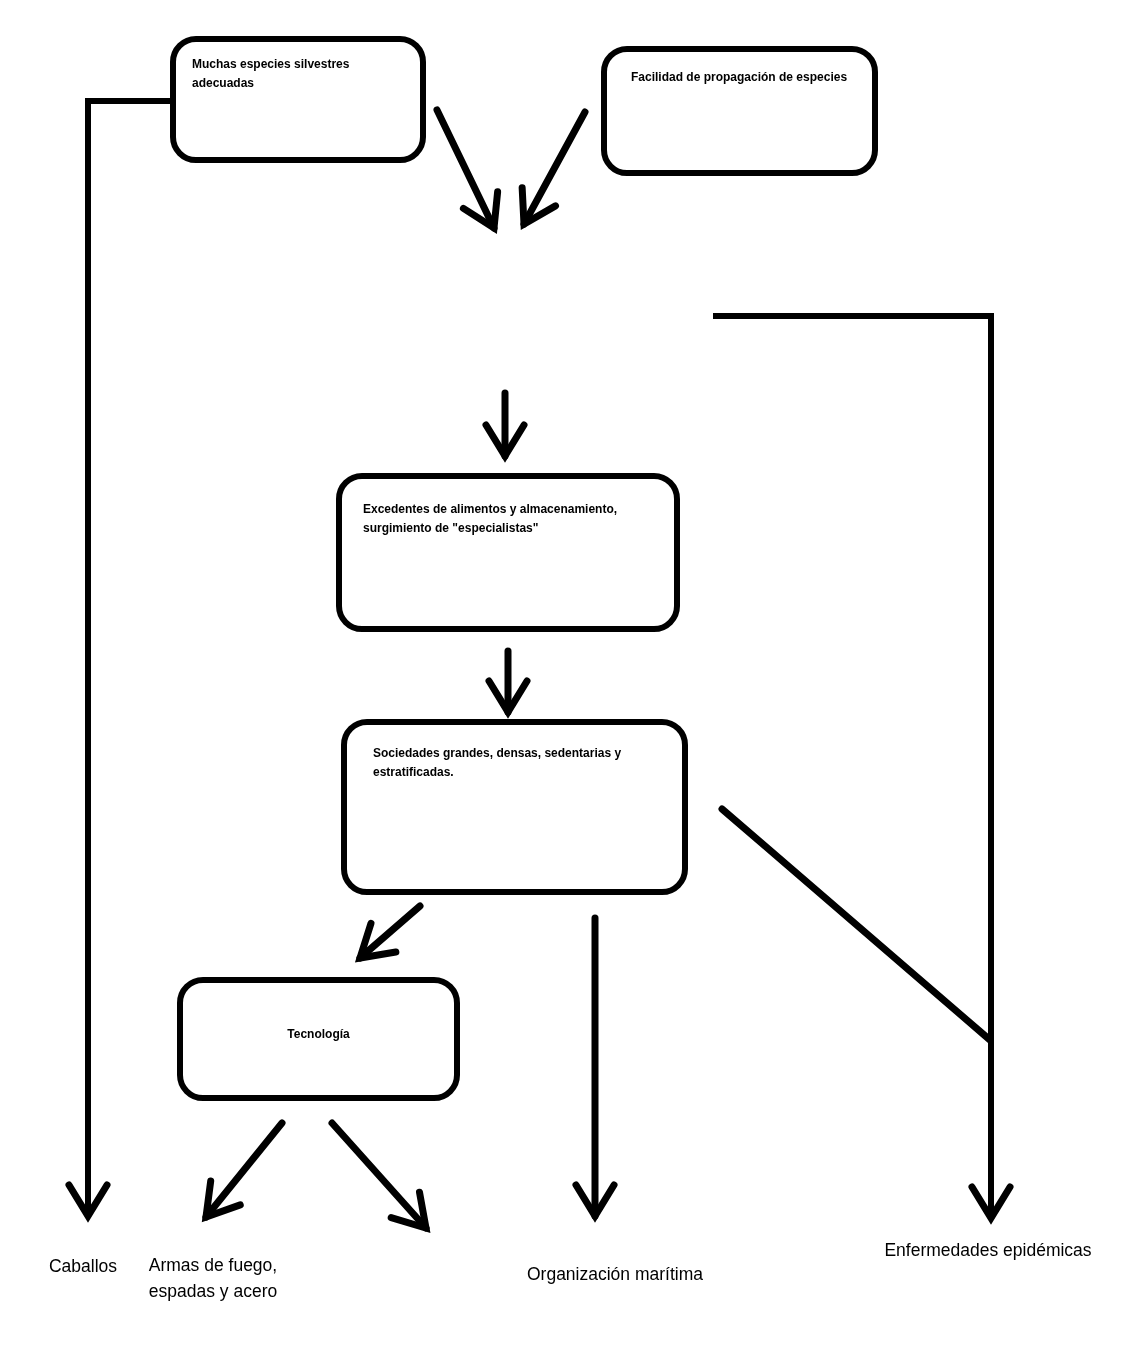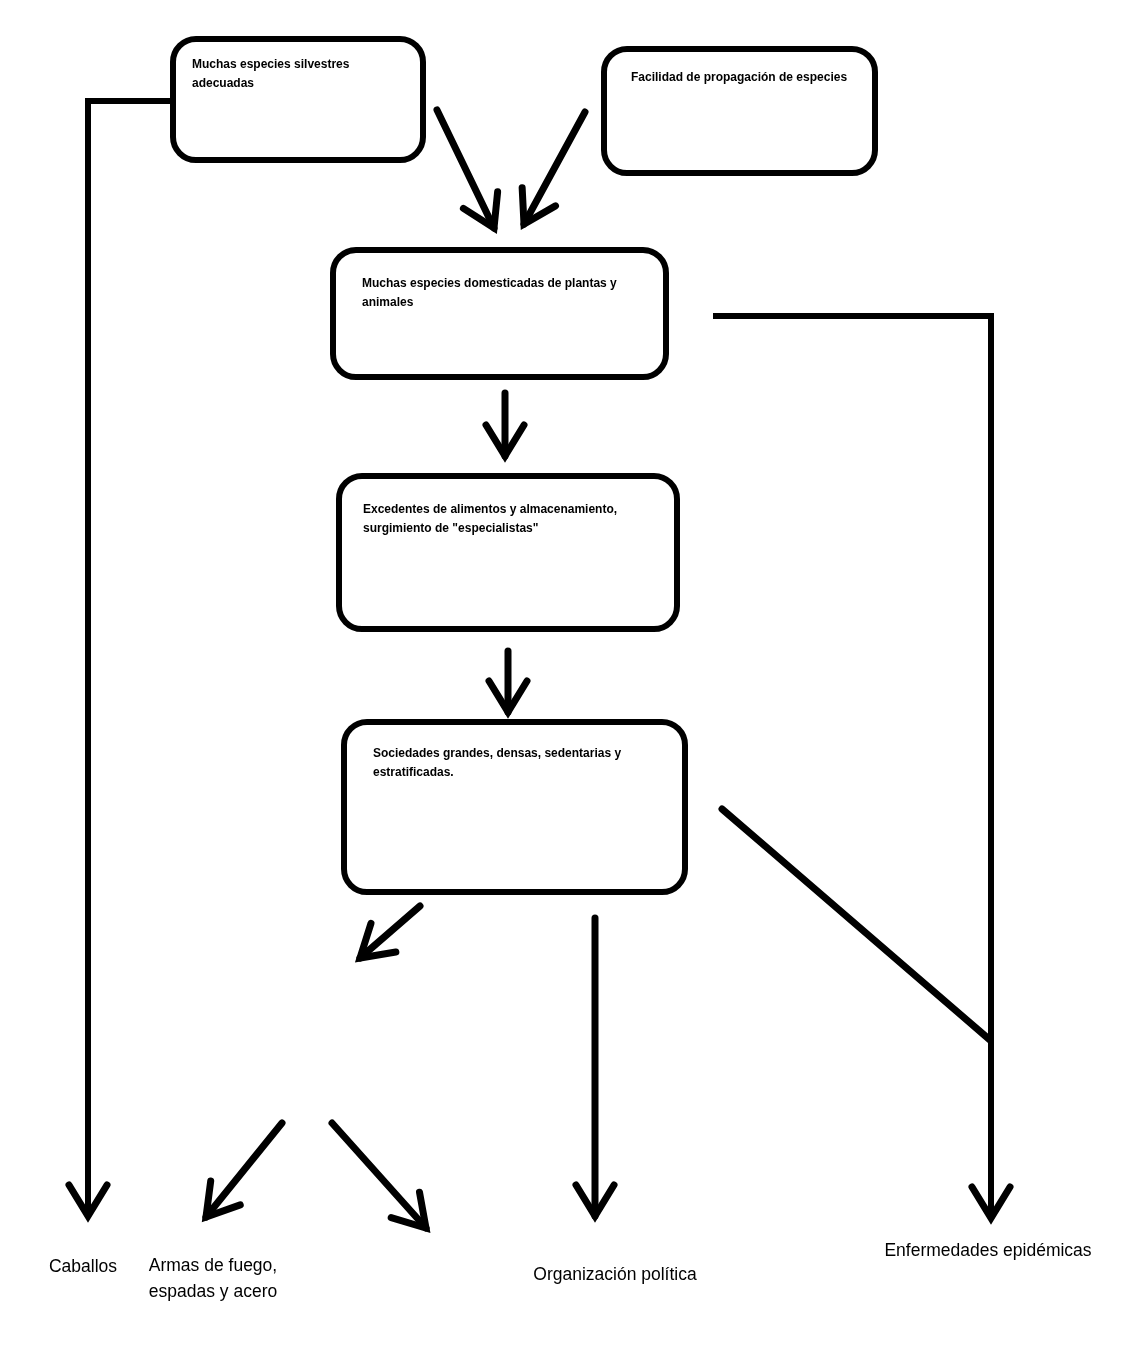--- a/index.html
+++ b/index.html
@@ -94,35 +94,35 @@
   </svg>
 
   <div class="box box-silvestres">
     <span>Muchas especies silvestres adecuadas</span>
   </div>
 
   <div class="box box-propagacion">
     <span>Facilidad de propagación de especies</span>
   </div>
 
-  <div class="box box-domesticadas">
-    <span>Muchas especies domesticadas de plantas y animales</span>
-  </div>
 
   <div class="box box-sociedades">
     <span>Sociedades grandes, densas, sedentarias y estratificadas.</span>
   </div>
 
   <div class="box box-excedentes">
     <span>Excedentes de alimentos y almacenamiento, surgimiento de "especialistas"</span>
   </div>
 
+  <div class="box box-tecnologia">
+    <span>Tecnología</span>
+  </div>
 
   <div class="leaf-label label-caballos">Caballos</div>
 
   <div class="leaf-label label-armas">Armas de fuego, espadas y acero</div>
 
 
-  <div class="leaf-label label-organizacion">Organización política</div>
+  <div class="leaf-label label-organizacion">Organización marítima</div>
 
   <div class="leaf-label label-enfermedades">Enfermedades epidémicas</div>
 
 </div>
 
 </body></html>

